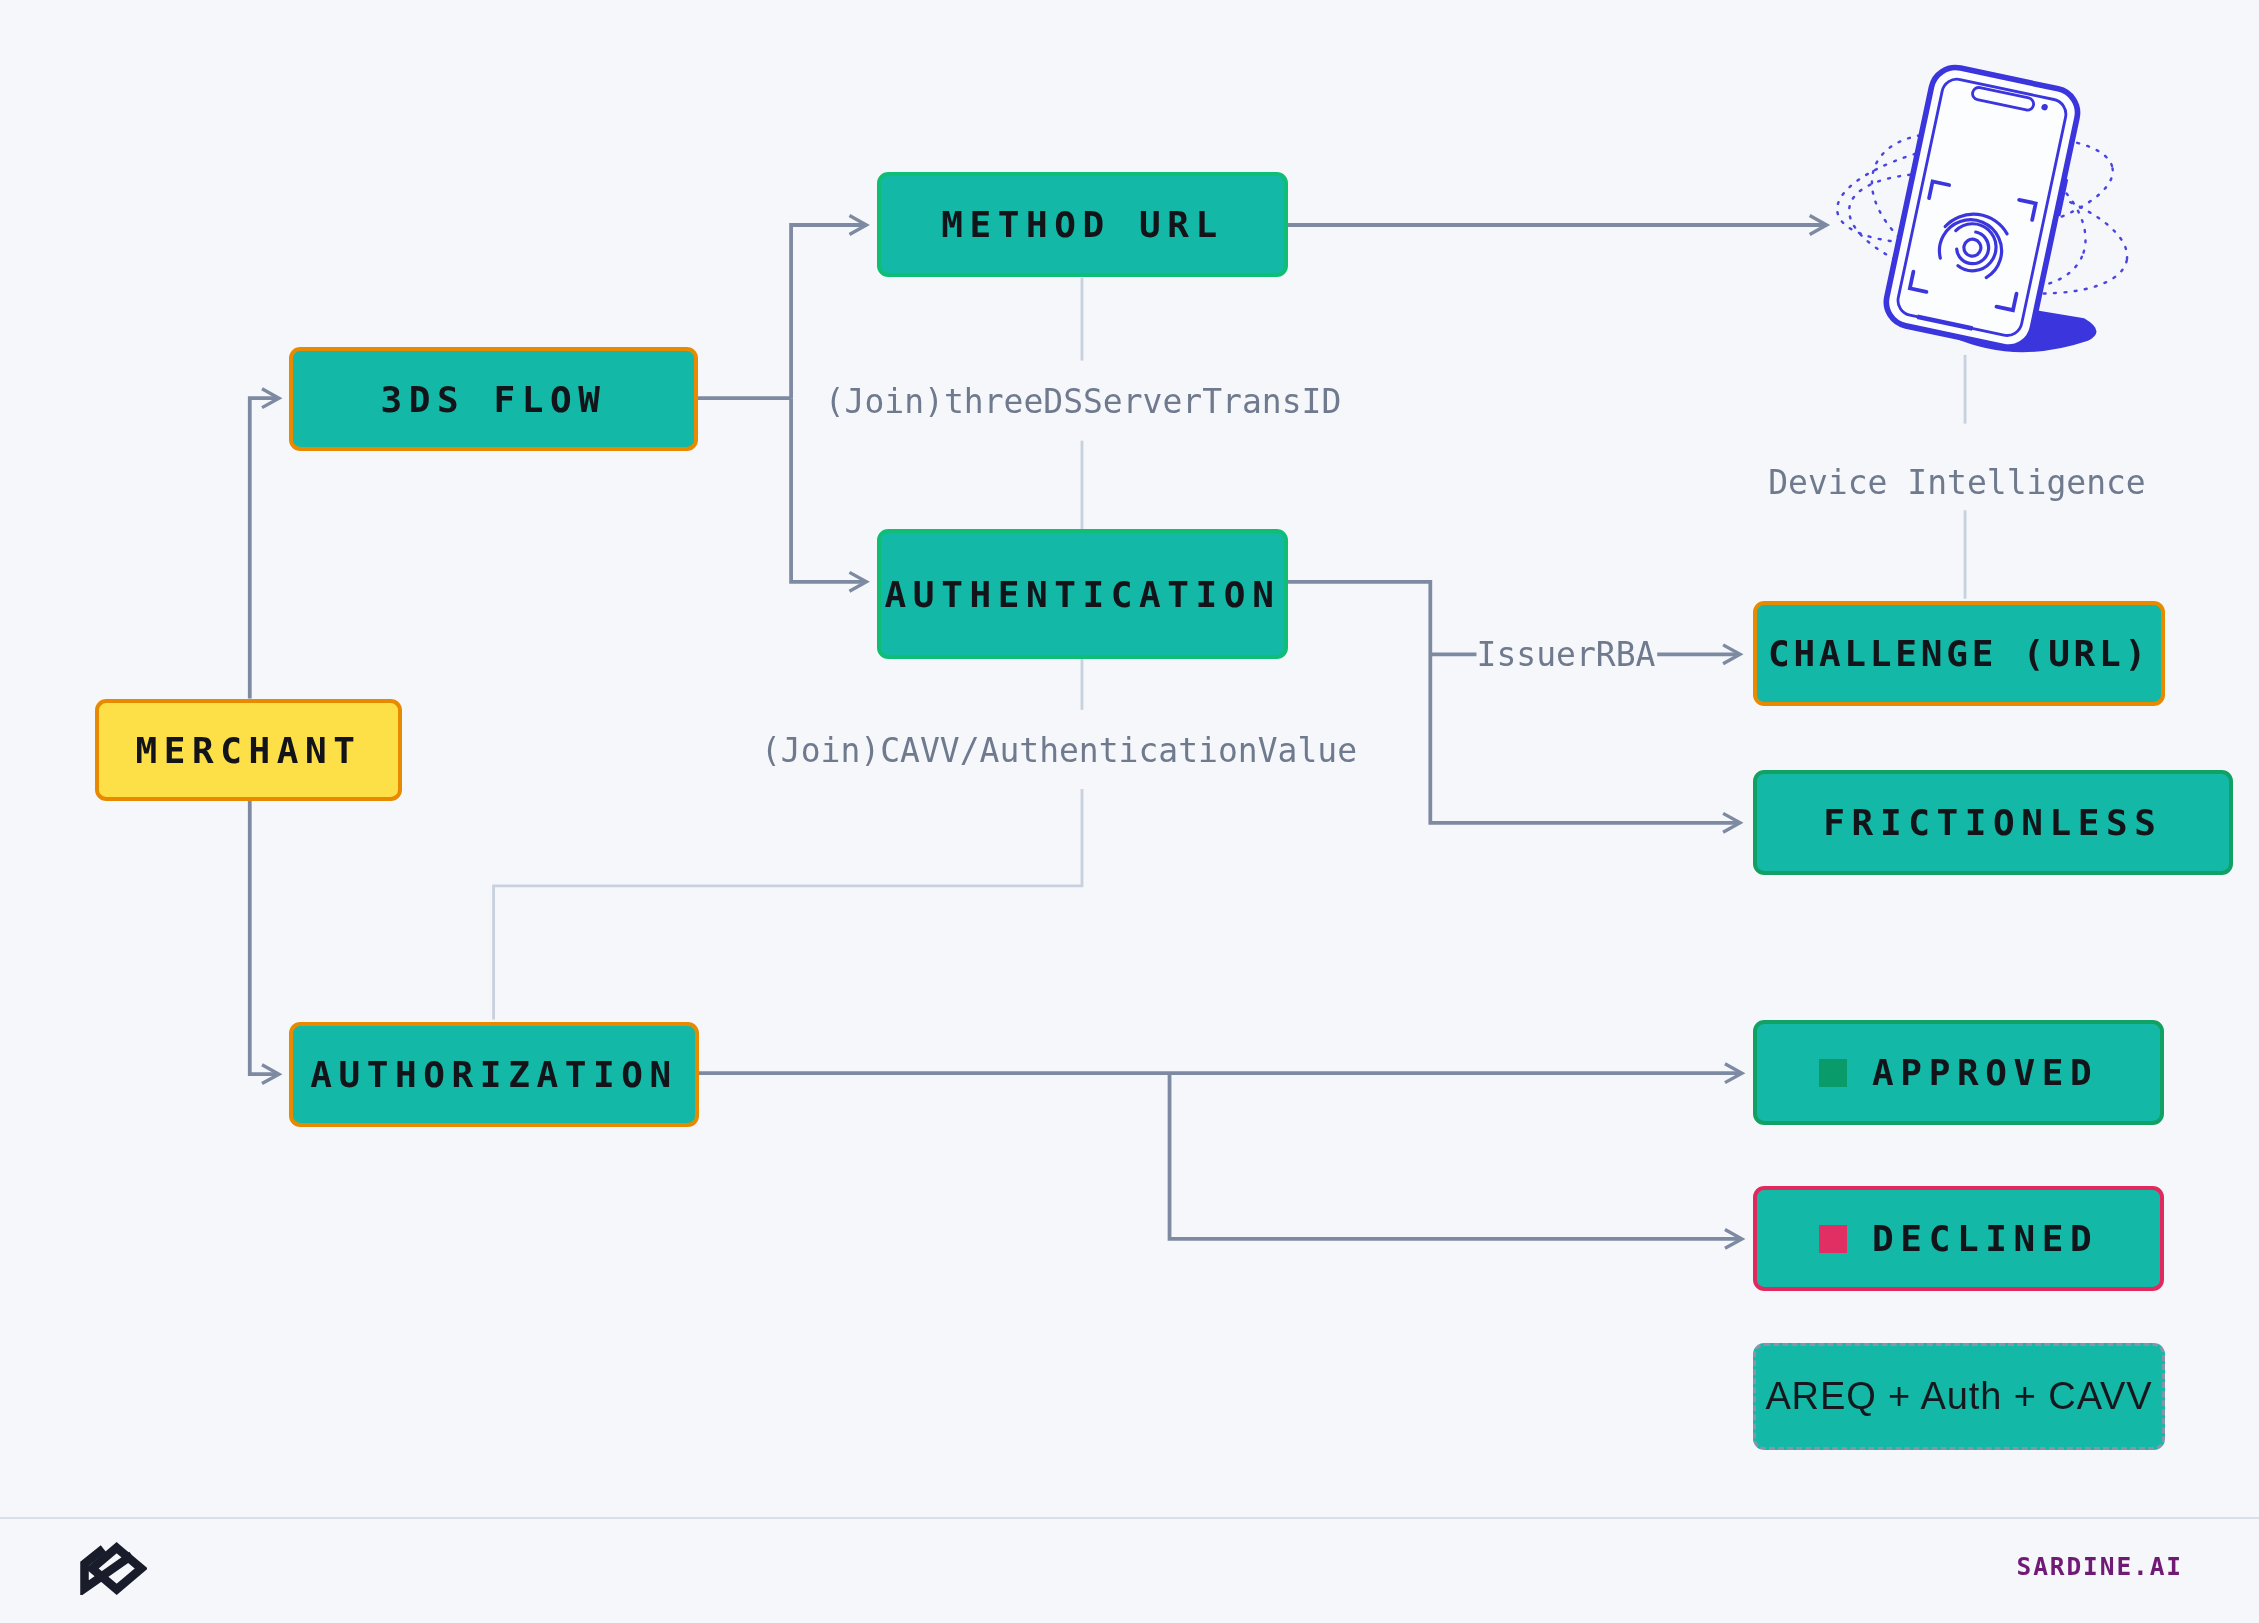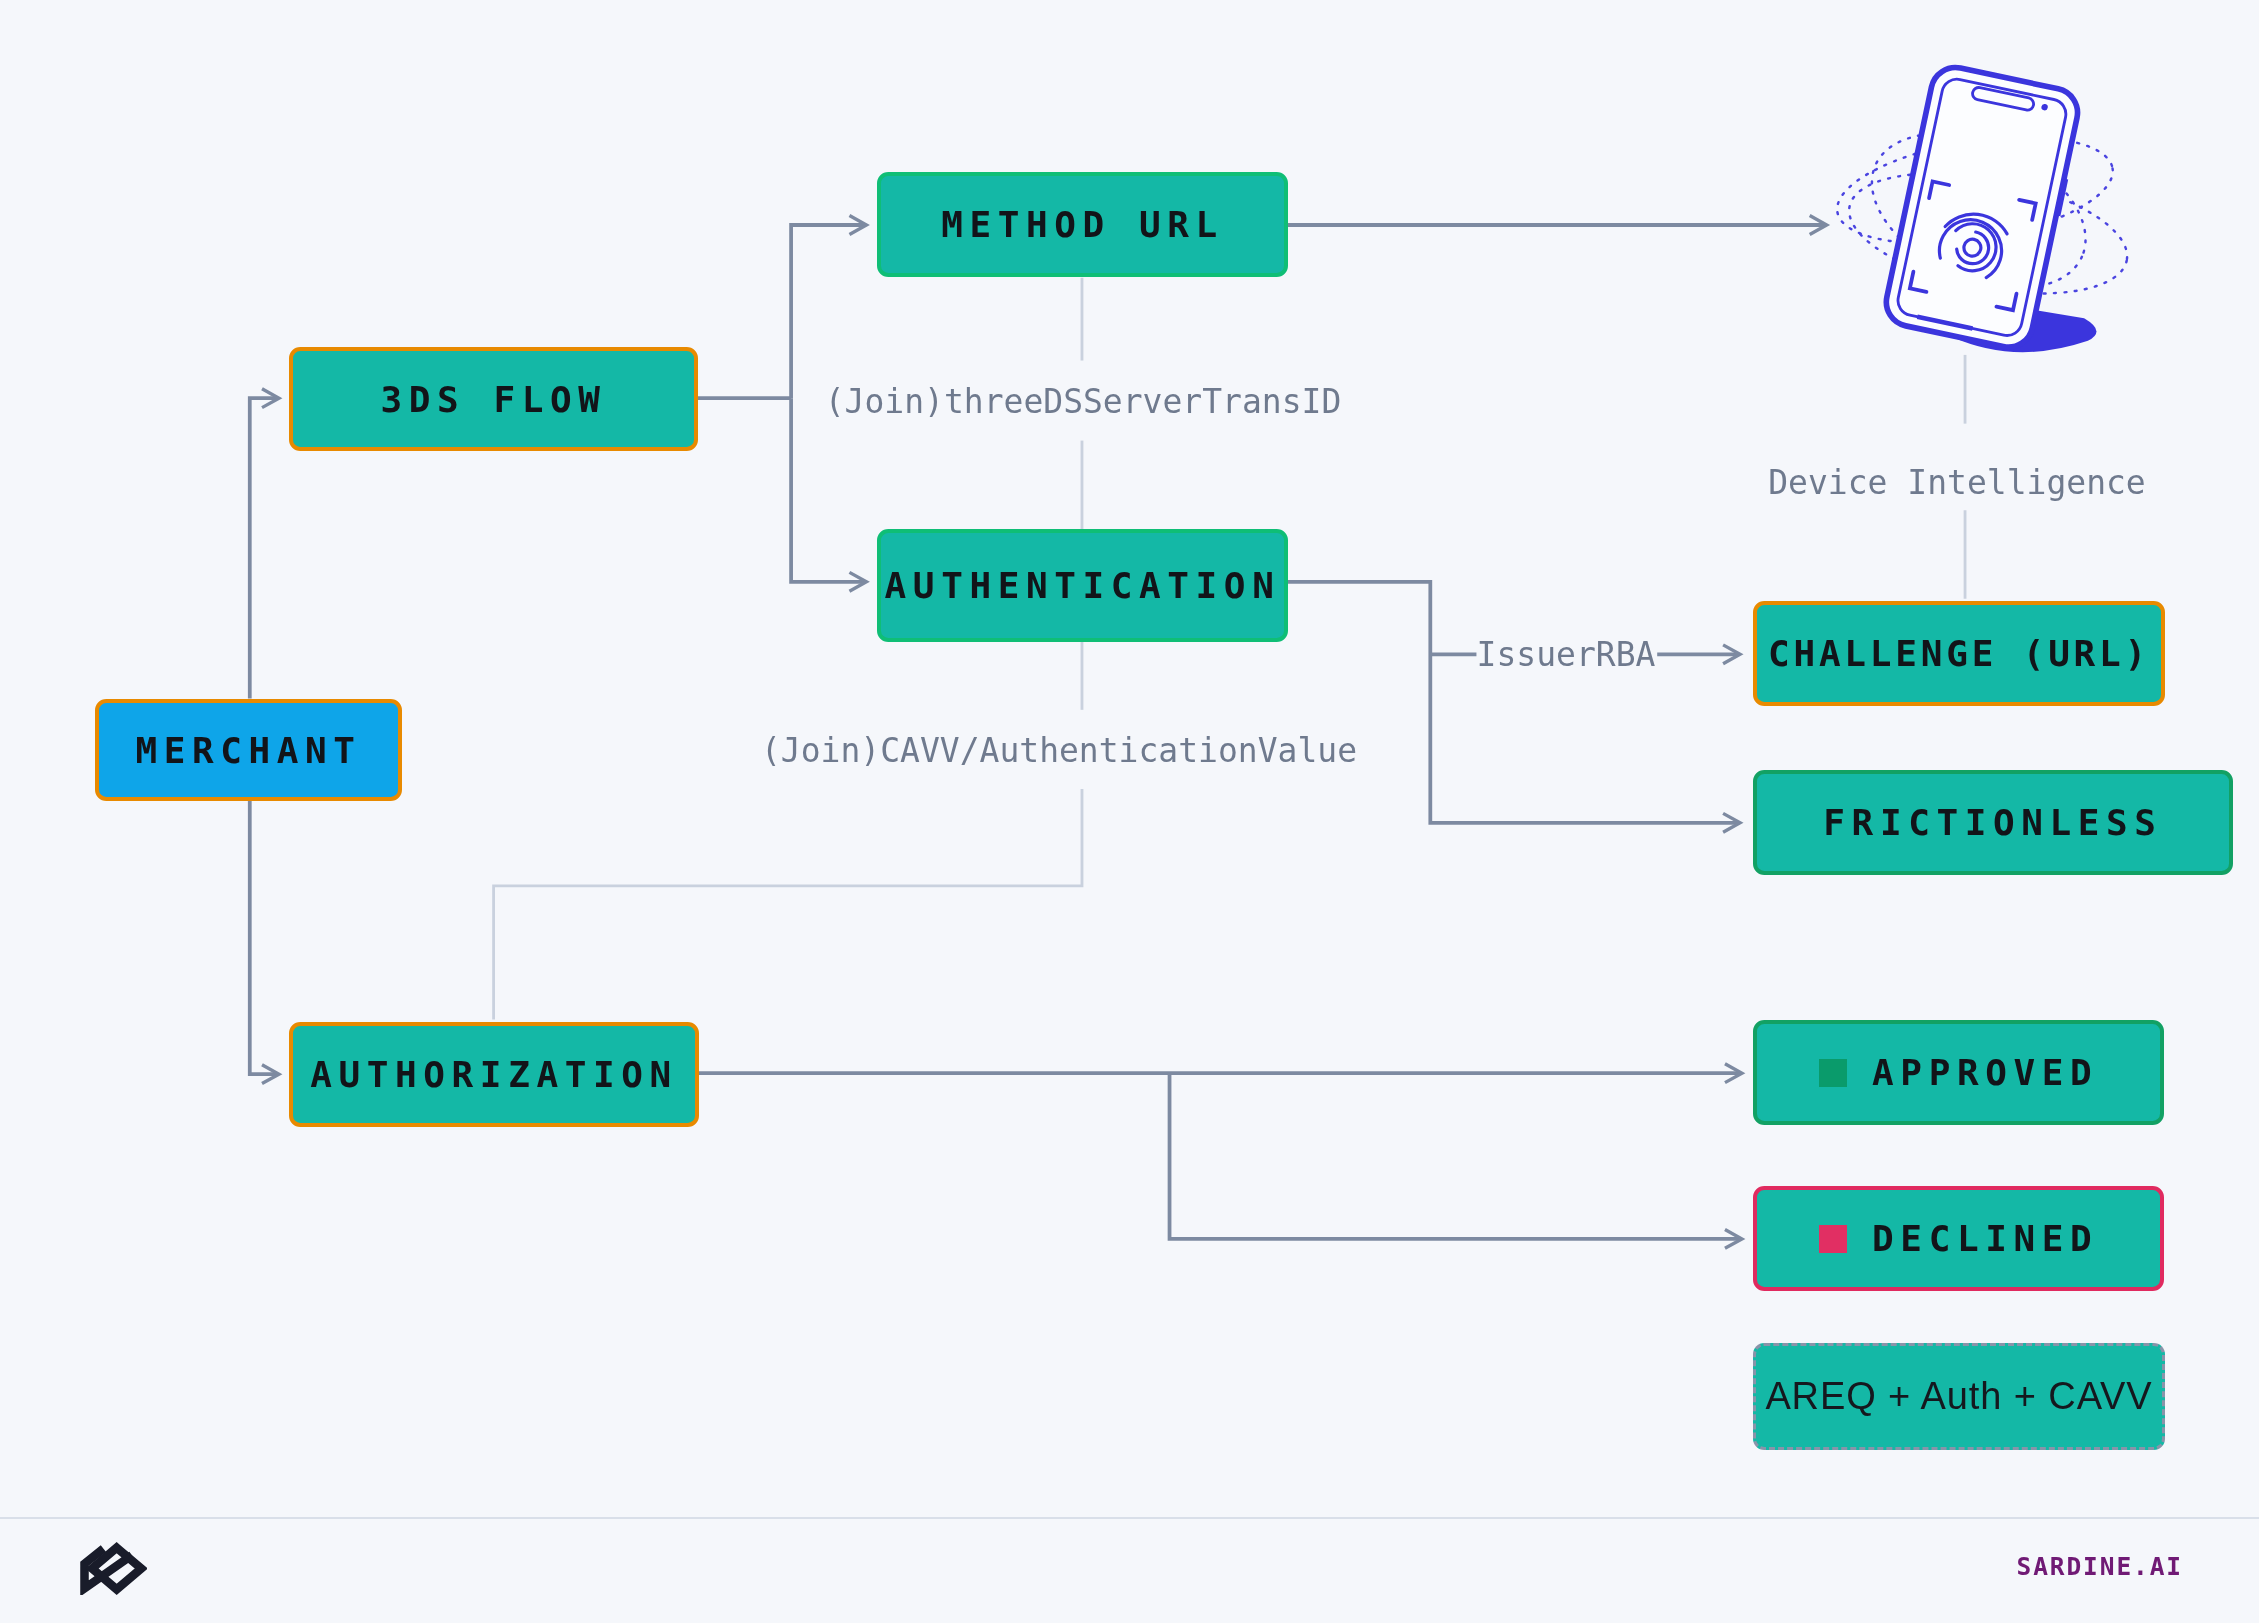--- a/index.html
+++ b/index.html
@@ -13,40 +13,40 @@
   .node{
     position:absolute;display:flex;align-items:center;justify-content:center;
     background:#14b8a6;border:4.7px solid #E88A00;border-radius:11.3px;
     box-sizing:border-box;
     font-size:36px;font-weight:bold;letter-spacing:6.6px;color:#121419;
     white-space:nowrap;
   }
   .node.green-bright{border-color:#0FBE76;}
   .node.green-deep{border-color:#12A164;}
   .node.crimson{border-color:#E02A5F;}
-  .node.peach{background:#0ea5e9;}
+  .node.peach{background:#fde047;}
   .node.tight{letter-spacing:3.8px;}
   .node.dashed{
     border:3.8px dashed #8894A9;border-radius:11.3px;
     font-family:"Liberation Sans","DejaVu Sans",sans-serif;
     font-weight:normal;letter-spacing:0.9px;font-size:38px;color:#15181E;
   }
   .sq{display:inline-block;width:28px;height:28px;margin-right:25.4px;flex:0 0 auto;}
   .sq.green{background:#0A9B6B;}
   .sq.pink{background:#E12F63;}
 
   .edge-label{
     position:absolute;transform:translate(-50%,-50%);
     font-size:33px;color:#6F7A8E;letter-spacing:0px;white-space:nowrap;
   }
 
   #merchant      {left:95px; top:699px; width:307px;height:102px;}
   #three-ds-flow {left:289px; top:347px; width:409px;height:104px;}
   #method-url    {left:877px; top:172px; width:411px;height:105px;}
-  #authentication{left:877px; top:529px; width:411px;height:113px;}
+  #authentication{left:877px; top:529px; width:411px;height:130px;}
   #challenge     {left:1753px;top:601px; width:412px;height:105px;}
   #frictionless  {left:1753px;top:770px; width:480px;height:105px;}
   #authorization {left:289px; top:1022px;width:410px;height:105px;}
   #approved      {left:1753px;top:1020px;width:411px;height:105px;}
   #declined      {left:1753px;top:1186px;width:411px;height:105px;}
   #areq-note     {left:1753px;top:1343px;width:412px;height:107px;}
 
   #lbl-trans {left:1083px;top:401px;}
   #lbl-cavv  {left:1059px;top:750px;}
   #lbl-rba   {left:1566px;top:654px;}

